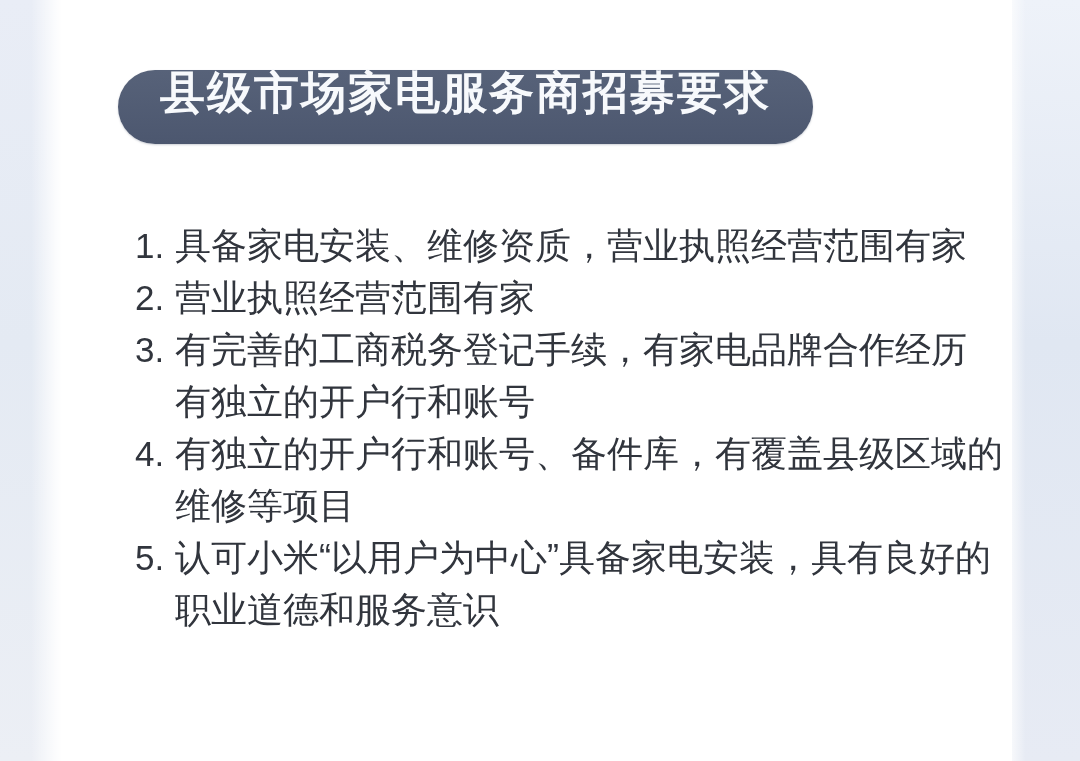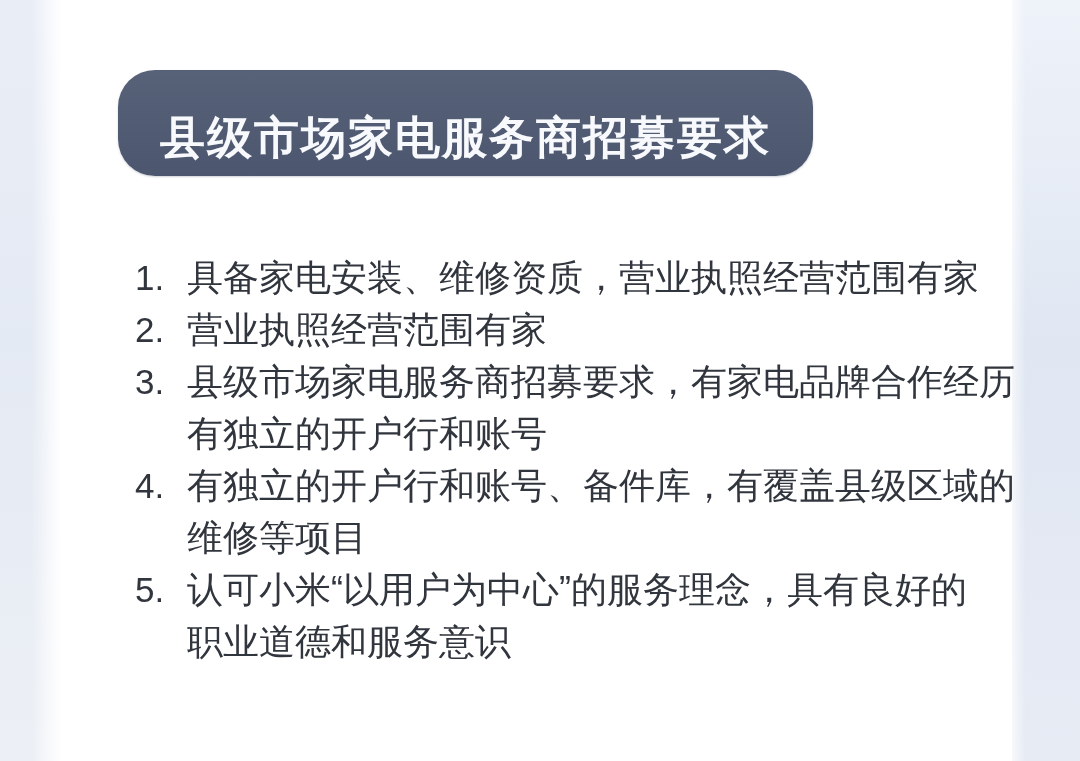--- a/index.html
+++ b/index.html
@@ -42,25 +42,25 @@
     position: absolute;
     left: 62px;
     top: 0;
     width: 950px;
     height: 100%;
     background: #ffffff;
   }
   .badge {
     display: flex;
     width: max-content;
-    align-items: flex-end;
+    align-items: flex-start;
     justify-content: center;
     margin: 70px 0 0 56px;
     height: 74px;
-    padding: 16px 42px;
+    padding: 0 42px;
     border-radius: 37px;
     background: linear-gradient(180deg, #576279 0%, #4c576f 100%);
     box-shadow: 0 1px 2px rgba(60, 70, 95, 0.25);
   }
   .badge-text {
     font-size: 45px;
     font-weight: 700;
     color: #f7f9fc;
     letter-spacing: 2px;
     line-height: 1;
@@ -81,21 +81,20 @@
   .req-num {
     flex: 0 0 40px;
     font-size: 35px;
   }
   .req-text {
     display: block;
   }
   .req-line {
     display: block;
     white-space: nowrap;
-    margin-left: 12px;
   }
 </style>
 </head>
 <body>
 
 <div class="page">
   <div class="strip strip-left"></div>
   <div class="strip strip-right"></div>
 
   <div class="panel">
@@ -116,37 +115,37 @@
       <li class="req-item">
         <span class="req-num">2.</span>
         <span class="req-text">
           <span class="req-line">营业执照经营范围有家</span>
         </span>
       </li>
 
       <li class="req-item">
         <span class="req-num">3.</span>
         <span class="req-text">
-          <span class="req-line">县级市场家电服务商招募要求，有家电品牌合作经历</span>
+          <span class="req-line">有完善的工商税务登记手续，有家电品牌合作经历</span>
           <span class="req-line">有独立的开户行和账号</span>
         </span>
       </li>
 
       <li class="req-item">
         <span class="req-num">4.</span>
         <span class="req-text">
           <span class="req-line">有独立的开户行和账号、备件库，有覆盖县级区域的</span>
           <span class="req-line">维修等项目</span>
         </span>
       </li>
 
       <li class="req-item">
         <span class="req-num">5.</span>
         <span class="req-text">
-          <span class="req-line">认可小米“以用户为中心”的服务理念，具有良好的</span>
+          <span class="req-line">认可小米“以用户为中心”具备家电安装，具有良好的</span>
           <span class="req-line">职业道德和服务意识</span>
         </span>
       </li>
 
     </ol>
 
   </div>
 </div>
 
 </body></html>

